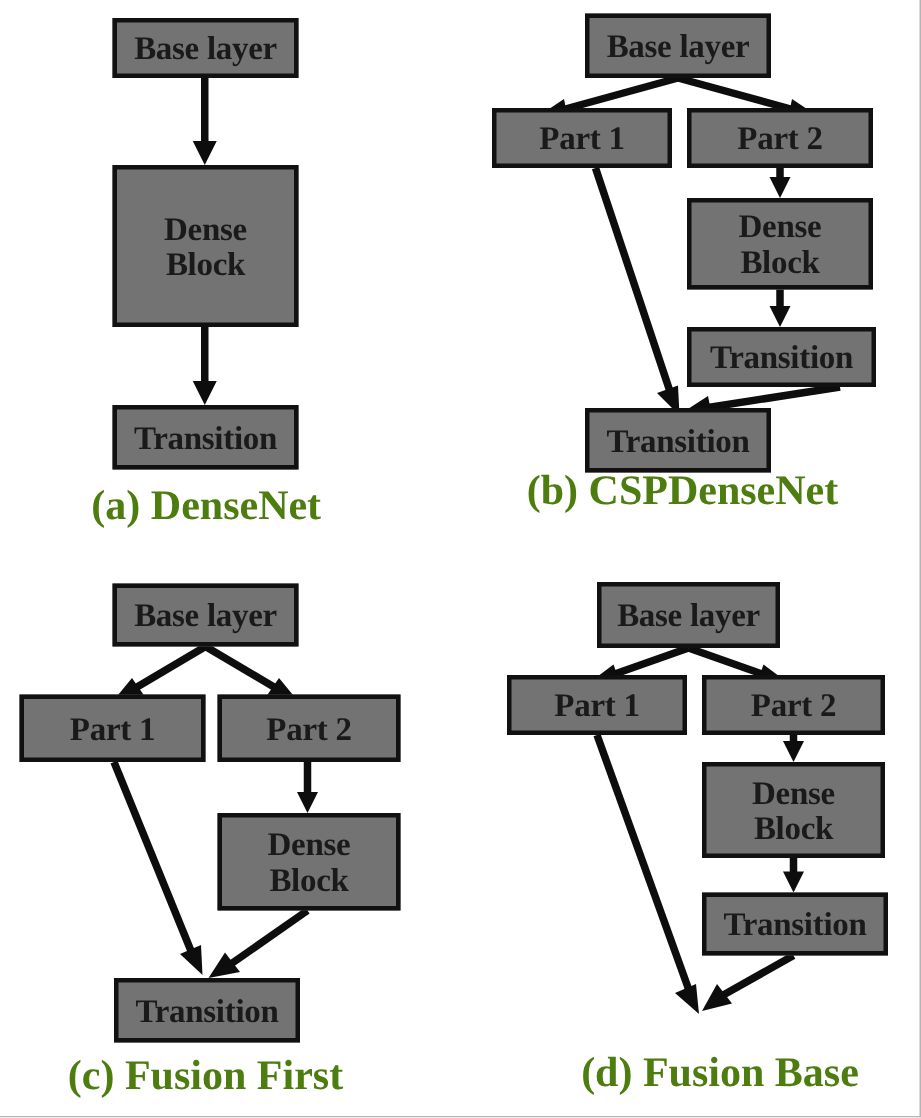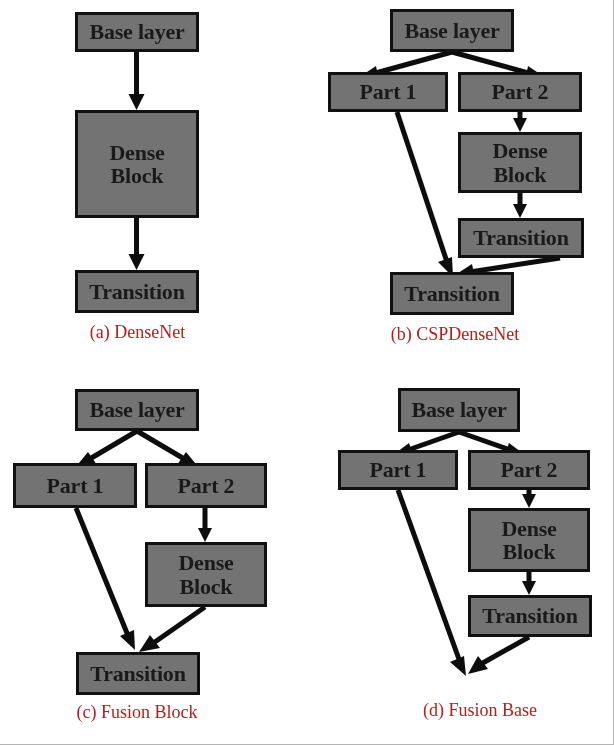--- a/index.html
+++ b/index.html
@@ -36,23 +36,23 @@
     line-height: 1.06;
     letter-spacing: -0.2px;
     z-index: 3;
   }
   .node.small { font-size: 22px; }
   .node.two-line { font-size: 22px; flex-direction: column; }
   .node .ln { display: block; }
   .caption {
     position: absolute;
     text-align: center;
-    font-weight: normal;
-    font-size: 18px;
-    color: #b91c1c;
+    font-weight: bold;
+    font-size: 28px;
+    color: #4d7c0f;
     font-family: "Liberation Serif", "DejaVu Serif", serif;
     white-space: nowrap;
     z-index: 3;
   }
   svg.edges {
     position: absolute;
     left: 0;
     top: 0;
     width: 614px;
     height: 745px;
@@ -162,41 +162,41 @@
     <div class="node two-line" style="left:458px; top:132px; width:124px; height:61px;">
       <span class="ln">Dense</span>
       <span class="ln">Block</span>
     </div>
     <div class="node small" style="left:458px; top:218px; width:126px; height:40px;">
       <span>Transition</span>
     </div>
     <div class="node small" style="left:390px; top:272px; width:124px; height:43px;">
       <span>Transition</span>
     </div>
-    <div class="caption" style="left:330px; top:324px; width:250px;">(b) CSPDenseNet</div>
+    <div class="caption" style="left:330px; top:312px; width:250px;">(b) CSPDenseNet</div>
   </div>
 
   <div class="panel">
     <div class="node small" style="left:75px; top:389px; width:124px; height:42px;">
       <span>Base layer</span>
     </div>
     <div class="node small" style="left:13px; top:463px; width:124px; height:45px;">
       <span>Part 1</span>
     </div>
     <div class="node small" style="left:145px; top:463px; width:122px; height:45px;">
       <span>Part 2</span>
     </div>
     <div class="node two-line" style="left:145px; top:542px; width:122px; height:65px;">
       <span class="ln">Dense</span>
       <span class="ln">Block</span>
     </div>
     <div class="node small" style="left:76px; top:652px; width:124px; height:43px;">
       <span>Transition</span>
     </div>
-    <div class="caption" style="left:22px; top:702px; width:230px;">(c) Fusion Block</div>
+    <div class="caption" style="left:22px; top:702px; width:230px;">(c) Fusion First</div>
   </div>
 
   <div class="panel">
     <div class="node small" style="left:398px; top:388px; width:122px; height:44px;">
       <span>Base layer</span>
     </div>
     <div class="node small" style="left:338px; top:450px; width:120px; height:40px;">
       <span>Part 1</span>
     </div>
     <div class="node small" style="left:468px; top:450px; width:122px; height:40px;">

